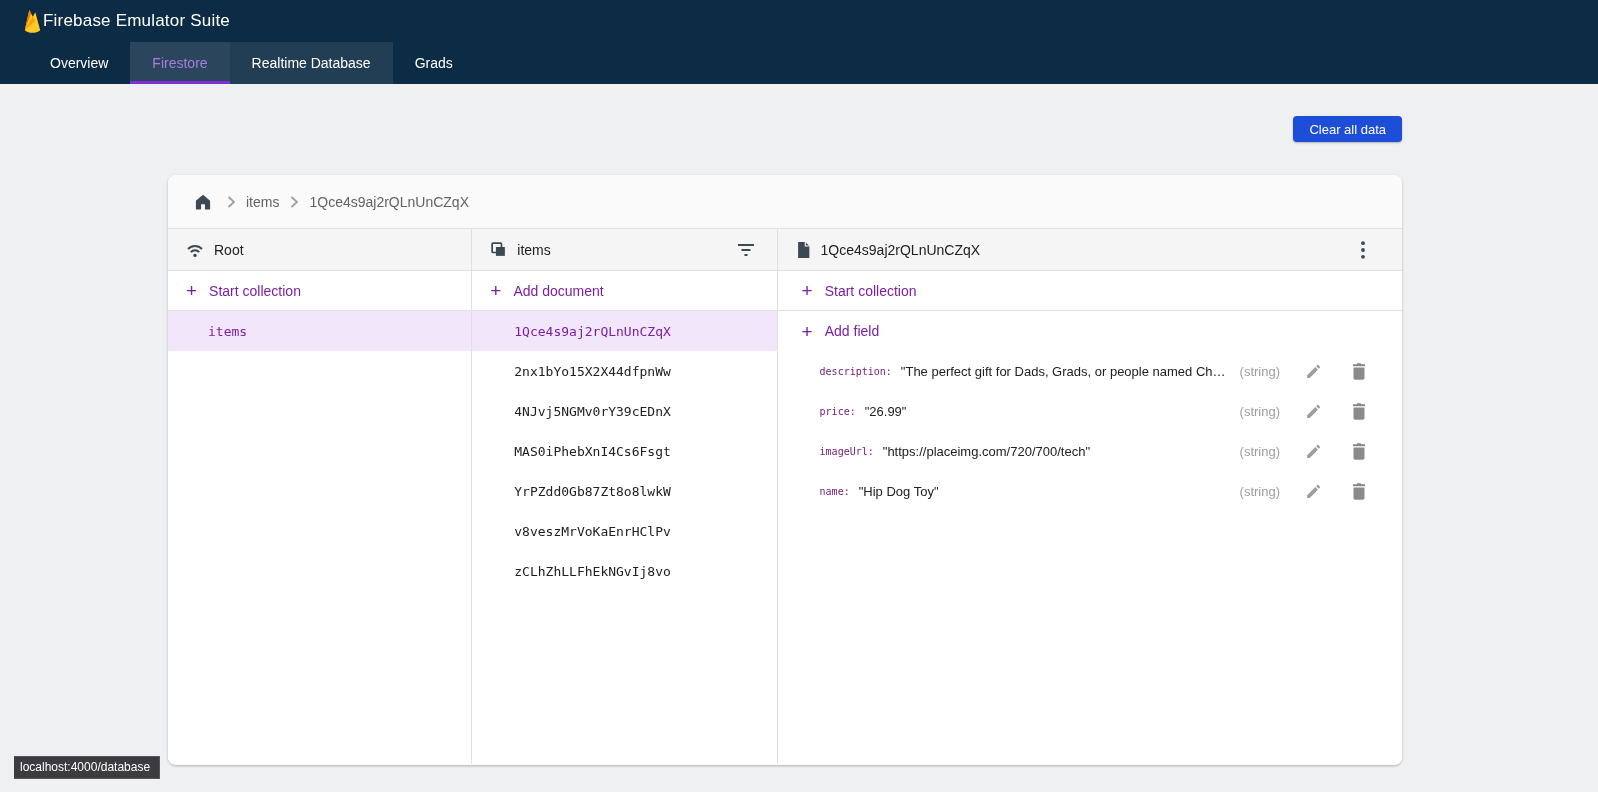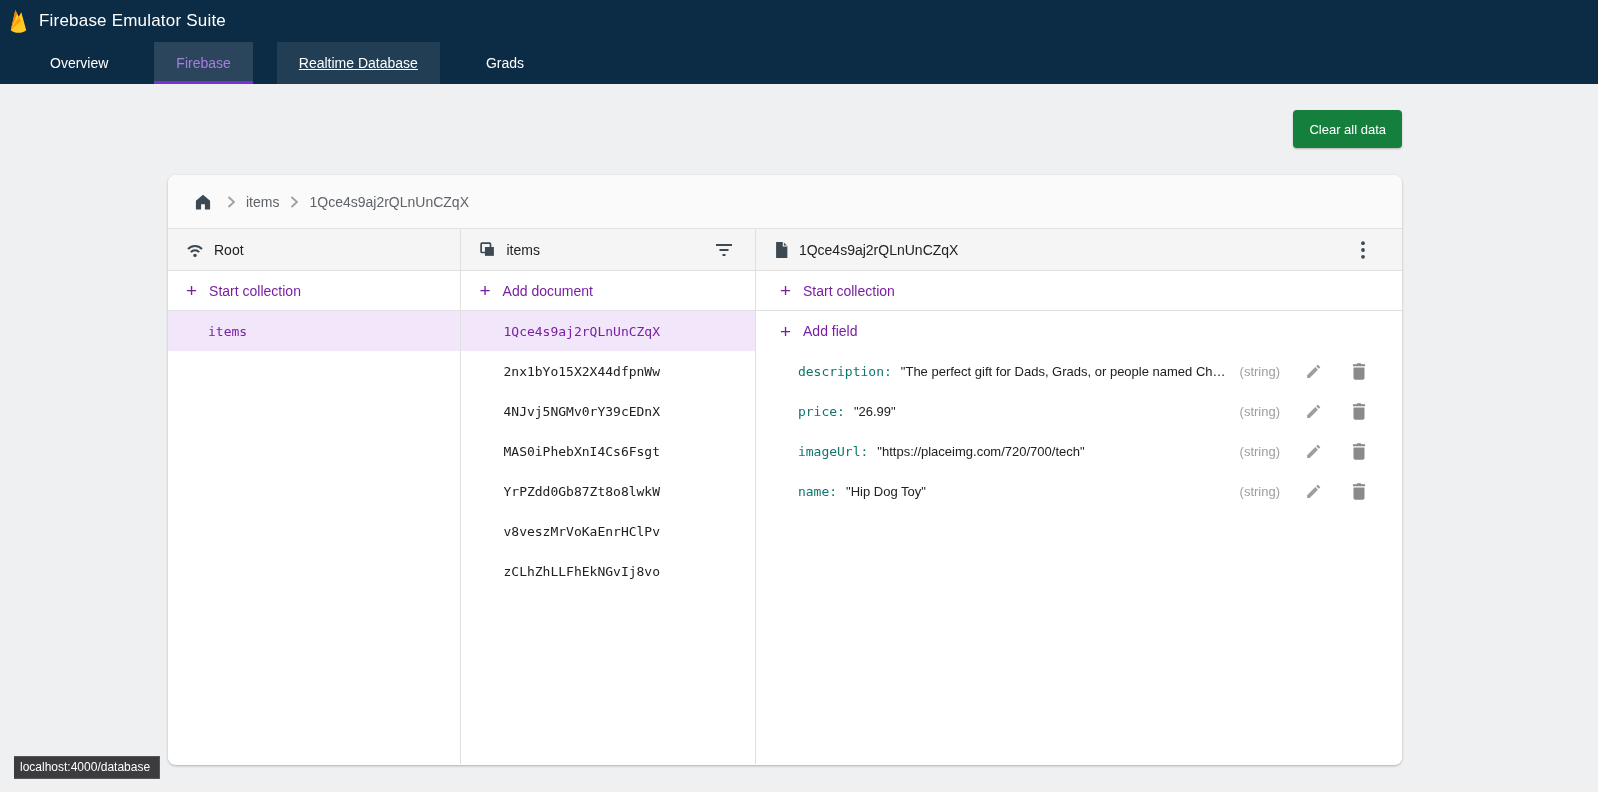--- a/index.html
+++ b/index.html
@@ -7,33 +7,33 @@
   body {
     font-family:"Liberation Sans", sans-serif;
     background:#eef0f2;
     position:relative;
     overflow:hidden;
     color:#202124;
   }
 
   
   .topbar { position:absolute; top:0; left:0; width:100%; height:84px; background:#0c2b44; }
-  .brand { display:flex; align-items:center; gap:10px; height:42px; padding-left:8px; }
+  .brand { display:flex; align-items:center; height:42px; padding-left:22px; }
   .brand-title { color:#ffffff; font-size:17px; font-weight:500; letter-spacing:.2px; }
-  .tabs { display:flex; height:42px; padding-left:28px;gap:24px; }
+  .tabs { display:flex; height:42px; padding-left:28px; }
   .tab { display:flex; align-items:center; padding:0 22px; color:#ffffff; font-size:14px; cursor:pointer; position:relative; }
-  .tab.hl { background:rgba(255,255,255,.09);text-decoration:underline; }
+  .tab.hl { background:rgba(255,255,255,.09); }
   .tab.active { background:rgba(255,255,255,.13); color:#a87de0; }
   .tab.active::after { content:""; position:absolute; left:0; right:0; bottom:0; height:3px; background:#7c2fd6; }
 
   
   .clear-btn {
-    position:absolute; top:110px; right:196px; height:38px;
+    position:absolute; top:116px; right:196px; height:26px;
     display:flex; align-items:center; padding:0 16px;
-    background:#15803d; color:#ffffff; font-size:13px; font-weight:500;
+    background:#1d4ed8; color:#ffffff; font-size:13px; font-weight:500;
     border:none; border-radius:4px; cursor:pointer;
     font-family:"Liberation Sans", sans-serif;
     box-shadow:0 1px 2px rgba(0,0,0,.25);
   }
 
   
   .card {
     position:absolute; left:168px; top:175px; width:1234px; height:590px;
     background:#ffffff; border-radius:8px; overflow:hidden;
     box-shadow:0 1px 3px rgba(0,0,0,.18), 0 1px 2px rgba(0,0,0,.1);
@@ -73,21 +73,21 @@
   .mono { font-family:"DejaVu Sans Mono", monospace; }
 
   .list-row {
     height:40px; display:flex; align-items:center;
     padding-left:40px; font-size:13px; color:#212121; cursor:pointer;
   }
   .col2 .list-row { padding-left:42px; }
   .list-row.sel { background:#f1e6fa; color:#7b1fa2; }
 
   .field-row { height:40px; display:flex; align-items:center; padding:0 30px 0 42px; }
-  .field-key { font-family:"DejaVu Sans Mono", monospace; font-size:13px; color:#0f766e; margin-right:9px; white-space:nowrap; }
+  .field-key { font-family:"DejaVu Sans Mono", monospace; font-size:10px; color:#701a75; margin-right:9px; white-space:nowrap; }
   .field-value { font-size:13px; color:#202124; white-space:nowrap; overflow:hidden; text-overflow:ellipsis; }
   .field-right { margin-left:auto; display:flex; align-items:center; gap:20px; padding-left:14px; }
   .field-type { font-size:13px; color:#9e9e9e; white-space:nowrap; }
 
   
   .statusbar {
     position:absolute; left:14px; bottom:13px;
     background:#3b3b40; color:#ffffff; font-size:12px;
     padding:3px 9px 4px 6px; border:1px solid #55555a; border-left:none;
   }
@@ -103,21 +103,21 @@
       <svg width="21" height="26" viewBox="0 0 21 27">
         <path d="M2.5 23 L7.2 2 L10.8 9.2 L13.4 4.4 L18.5 23 C14 26.6 7 26.6 2.5 23 Z" fill="#ffca28"></path>
         <path d="M2.5 23 L10.8 9.2 L13.1 13.6 Z" fill="#ffa000"></path>
         <path d="M2.5 23 L7.2 2 L9 5.6 Z" fill="#f57c00"></path>
       </svg>
     </span>
     <span class="brand-title">Firebase Emulator Suite</span>
   </div>
   <nav class="tabs">
     <div class="tab">Overview</div>
-    <div class="tab active">Firebase</div>
+    <div class="tab active">Firestore</div>
     <div class="tab hl">Realtime Database</div>
     <div class="tab">Grads</div>
   </nav>
 </header>
 
 <button class="clear-btn">Clear all data</button>
 
 <main class="card">
 
   <div class="breadcrumb">

